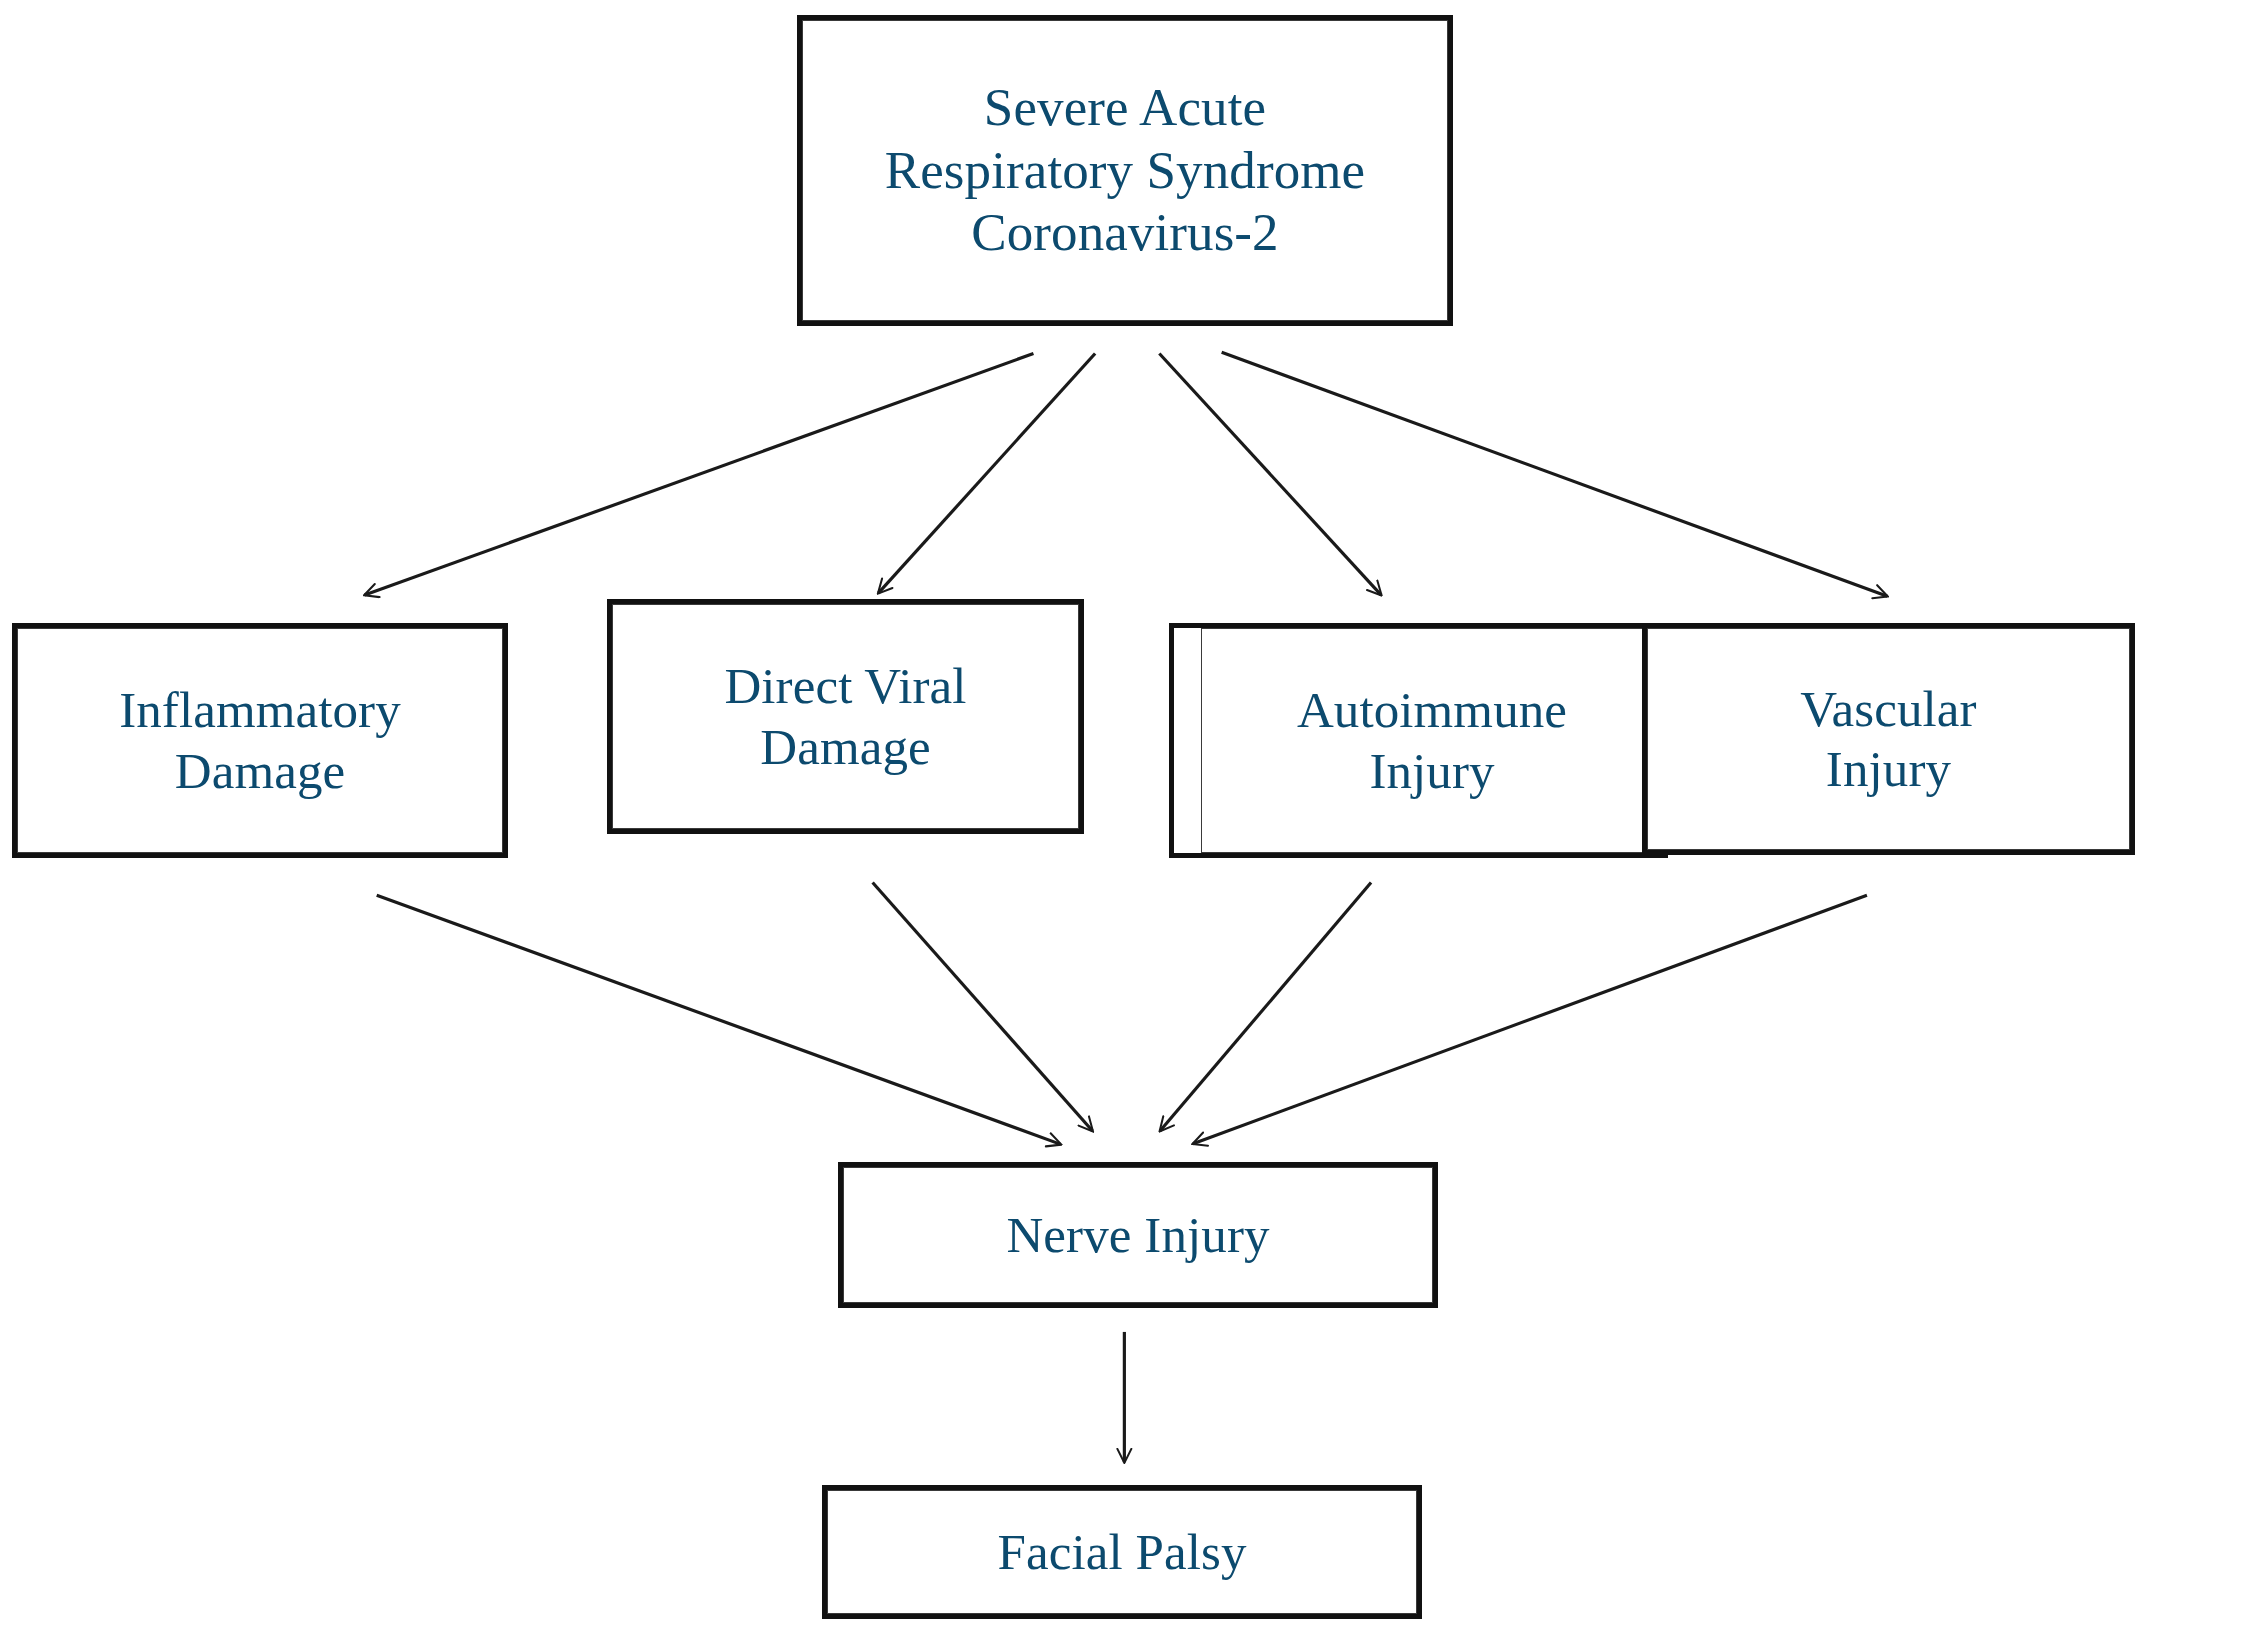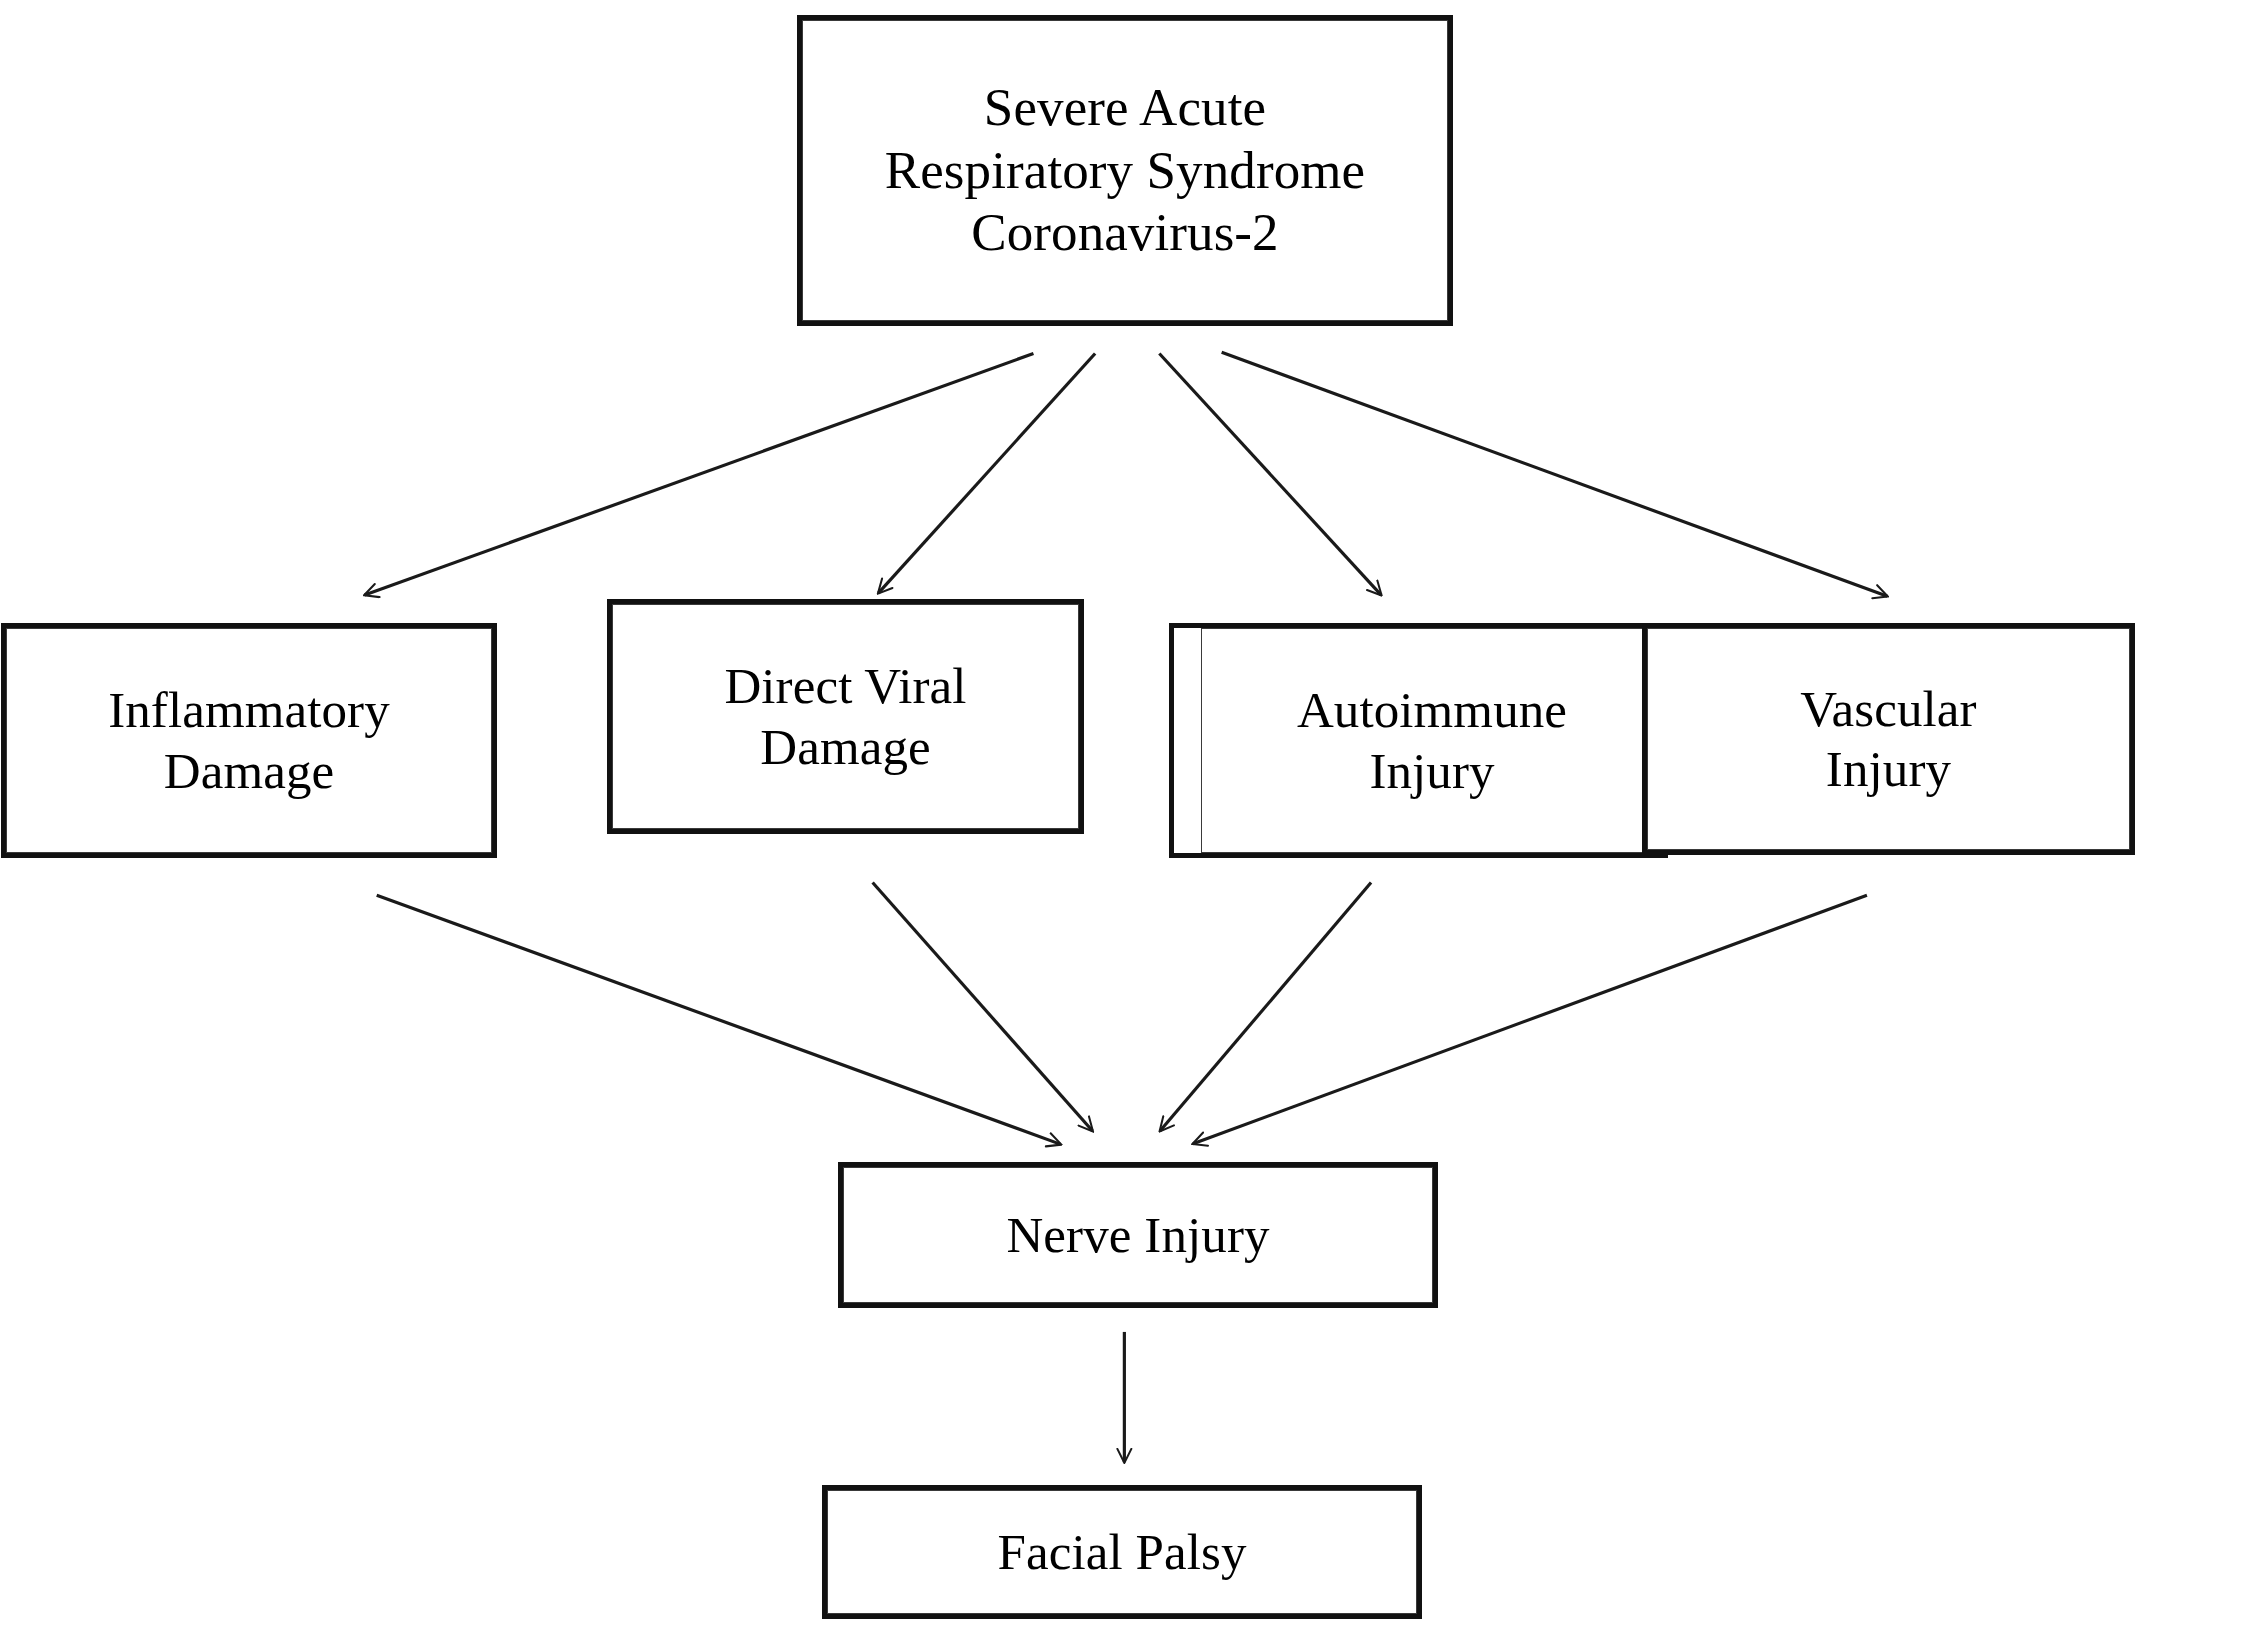--- a/index.html
+++ b/index.html
@@ -40,31 +40,31 @@
     width: 100%;
     height: 100%;
     border: 1.9px solid #3a3a3a;
     background: #ffffff;
     display: flex;
     align-items: center;
     justify-content: center;
   }
   .node .label {
     text-align: center;
-    color: #000000;
+    color: #0c4a6e;
     line-height: 1.18;
     white-space: pre-line;
     letter-spacing: 0.1px;
   }
 
   
   #node-sars      { left: 797px; top: 14.6px;   width: 656px; height: 311px; }
   #node-sars .label      { font-size: 53px; }
 
-  #node-inflammatory { left: 1px;   top: 623px;  width: 496px;  height: 235px; }
+  #node-inflammatory { left: 12px;   top: 623px;  width: 496px;  height: 235px; }
   #node-direct       { left: 607px;  top: 599px;  width: 477px;  height: 235px; }
   #node-autoimmune   { left: 1169px; top: 623px;  width: 499px;  height: 235px; padding-left: 27px; }
   #node-vascular     { left: 1642px; top: 623px;  width: 493px;  height: 232px; }
   #node-inflammatory .label,
   #node-direct .label,
   #node-autoimmune .label,
   #node-vascular .label { font-size: 51px; }
 
   #node-nerve   { left: 822px; top: 1162px; width: 600px; height: 146px; margin-left: 16px; }
   #node-facial  { left: 822px; top: 1485px; width: 600px; height: 134px; }

